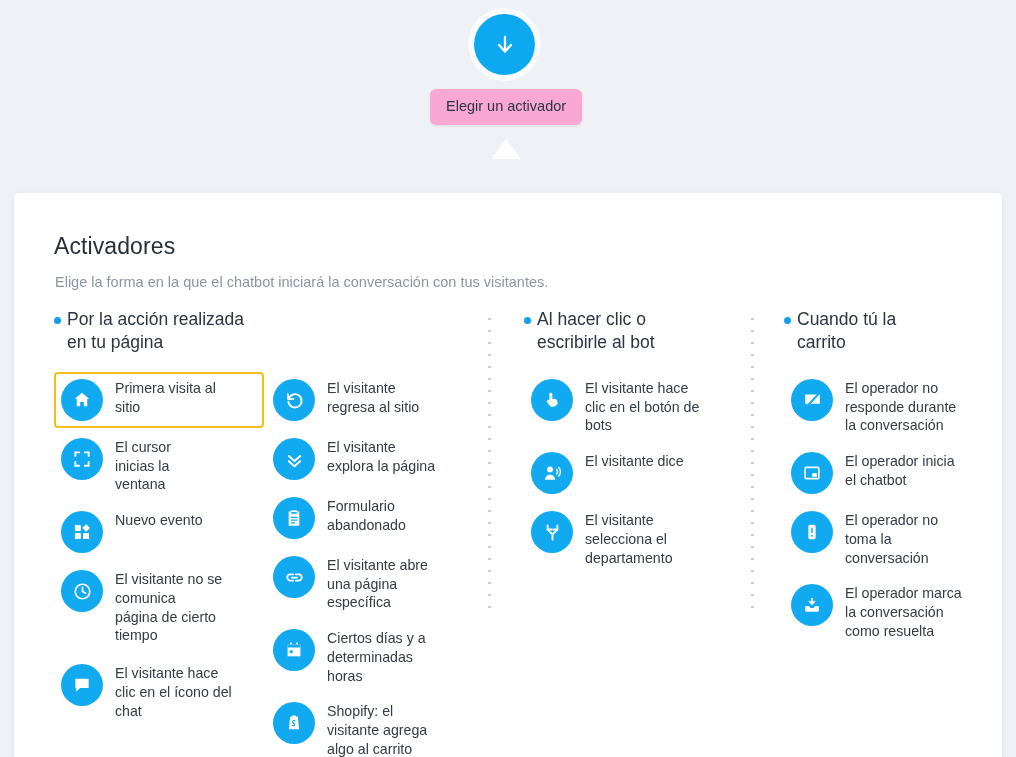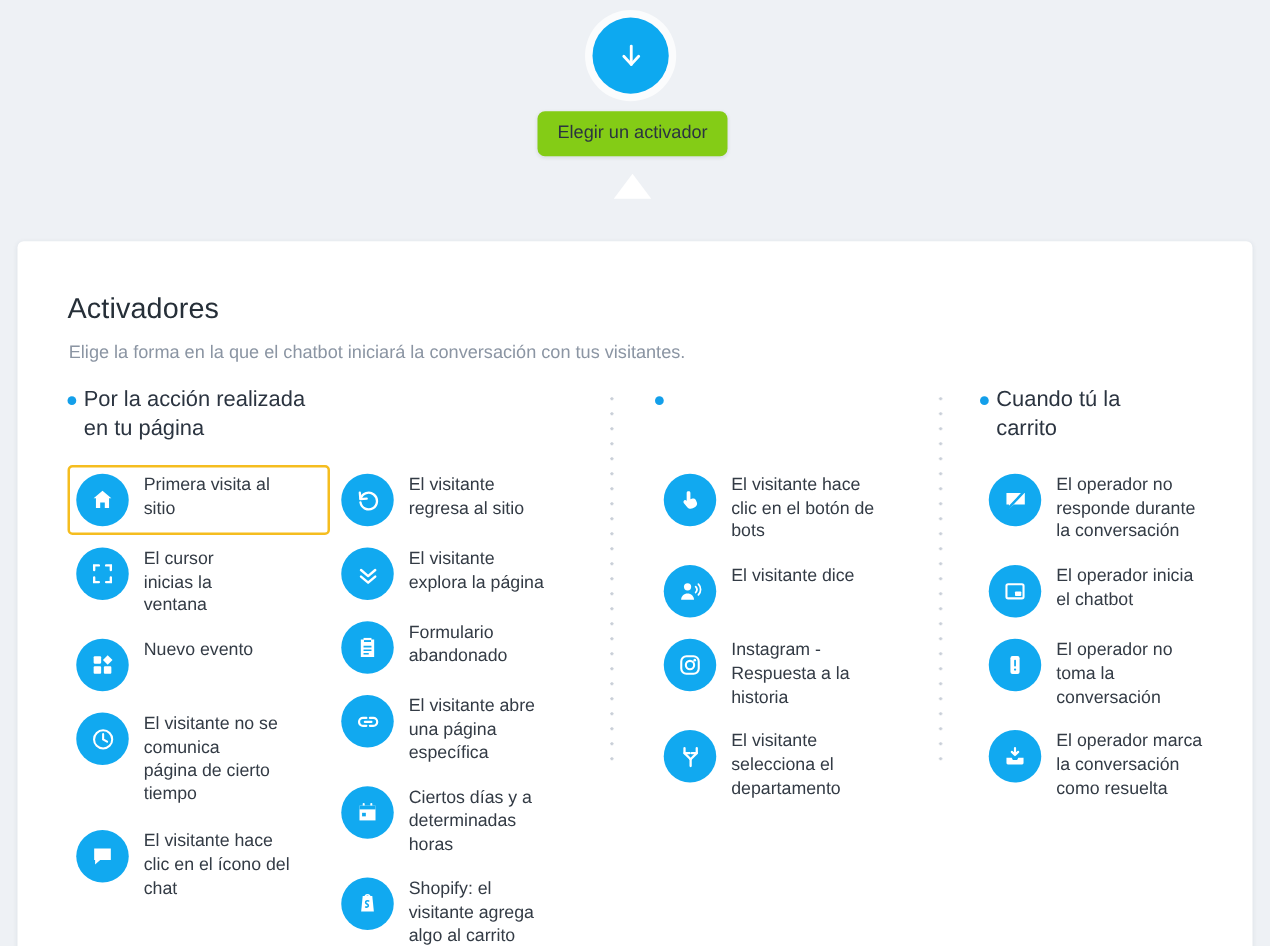--- a/index.html
+++ b/index.html
@@ -26,21 +26,21 @@
     box-shadow: 0 0 0 6px rgba(255,255,255,0.75);
     display: flex; align-items: center; justify-content: center;
   }
   .trigger-circle svg { display: block; }
 
   .trigger-label {
     position: absolute;
     left: 430px; top: 89px;
     min-width: 150px;
     padding: 9px 16px 11px;
-    background: #84cc16;
+    background: #f9a8d4;
     border-radius: 6px;
     box-shadow: 0 1px 3px rgba(30,50,80,0.10);
     font-size: 14.5px;
     color: #2b3440;
     text-align: center;
     white-space: nowrap;
   }
 
   
   .card {
@@ -334,20 +334,22 @@
 visitante agrega
 algo al carrito</span>
         </div>
 
       </div>
     </div>
 
     <div class="col col-c">
       <div class="group-head">
         <span class="dot"></span>
+        <span class="ghtext">Al hacer clic o
+escribirle al bot</span>
       </div>
       <div class="items">
 
         <div class="item">
           <span class="ico">
             <svg width="20" height="20" viewBox="0 0 24 24" fill="#ffffff">
               <path d="M10.6 3.3c1 0 1.8.8 1.8 1.8v6.1l1.9-.6c1.4-.4 2.9.3 3.4 1.6l.9 2.3c.6 1.6-.1 3.4-1.6 4.2l-2.3 1.2c-1.8.9-4 .5-5.3-1L6.2 15c-.7-.8-.6-2 .2-2.6.7-.5 1.6-.4 2.2.2l.2.2V5.1c0-1 .8-1.8 2-1.8z"></path>
             </svg>
           </span>
           <span class="lbl">El visitante hace
@@ -360,32 +362,20 @@
             <svg width="21" height="21" viewBox="0 0 24 24" fill="#ffffff">
               <circle cx="9.2" cy="7.4" r="3.3"></circle>
               <path d="M3.3 19.2c0-3.4 2.7-5.8 5.9-5.8s5.9 2.4 5.9 5.8z"></path>
               <path d="M16.6 7.2a4 4 0 0 1 0 5.4" fill="none" stroke="#ffffff" stroke-width="1.6" stroke-linecap="round"></path>
               <path d="M19.1 5a7 7 0 0 1 0 9.8" fill="none" stroke="#ffffff" stroke-width="1.6" stroke-linecap="round"></path>
             </svg>
           </span>
           <span class="lbl">El visitante dice</span>
         </div>
 
-        <div class="item">
-          <span class="ico">
-            <svg width="20" height="20" viewBox="0 0 24 24" fill="none" stroke="#ffffff" stroke-width="2">
-              <rect x="3.6" y="3.6" width="16.8" height="16.8" rx="5"></rect>
-              <circle cx="12" cy="12" r="4" fill="#11A9F0"></circle>
-              <circle cx="16.6" cy="7.4" r="1.3" fill="#ffffff" stroke="none"></circle>
-            </svg>
-          </span>
-          <span class="lbl">Instagram -
-Respuesta a la
-historia</span>
-        </div>
 
         <div class="item">
           <span class="ico">
             <svg width="21" height="21" viewBox="0 0 24 24" fill="none" stroke="#ffffff" stroke-width="2.1" stroke-linecap="round" stroke-linejoin="round">
               <path d="M12 20.4v-6.2"></path>
               <path d="M12 14.2 6.4 8.6"></path>
               <path d="M12 14.2 17.6 8.6"></path>
               <polyline points="6.4,4 6.4,8.6 11,8.6"></polyline>
               <polyline points="17.6,4 17.6,8.6 13,8.6"></polyline>
             </svg>

